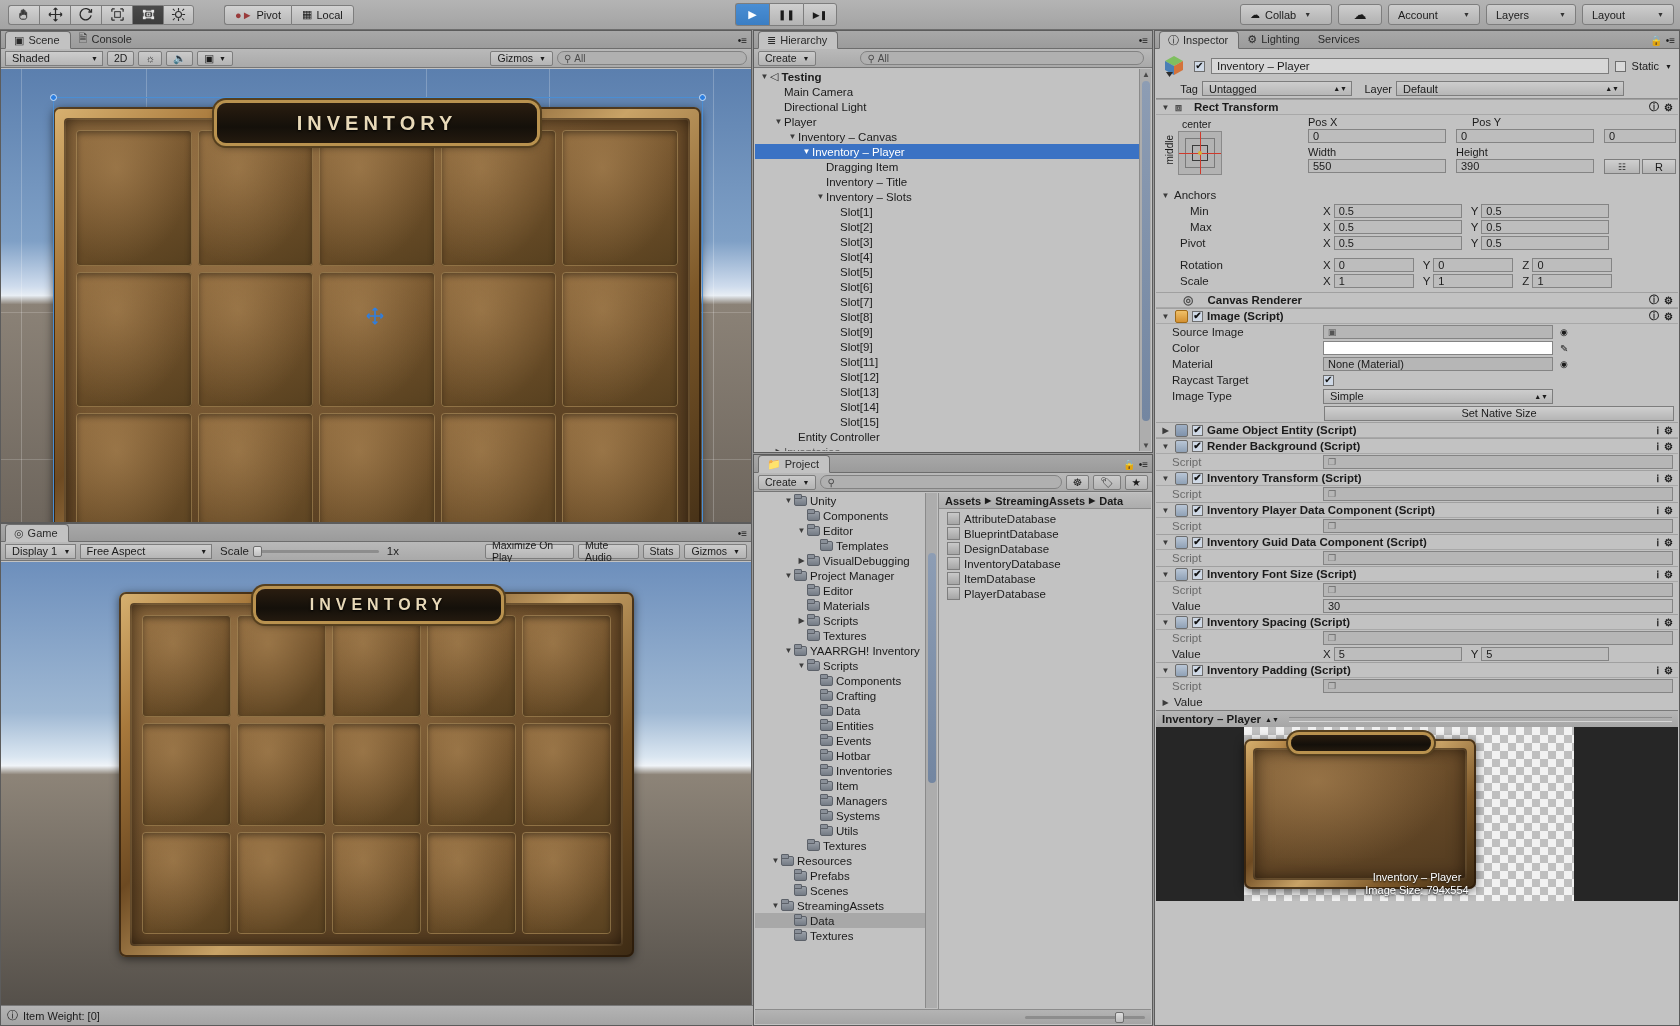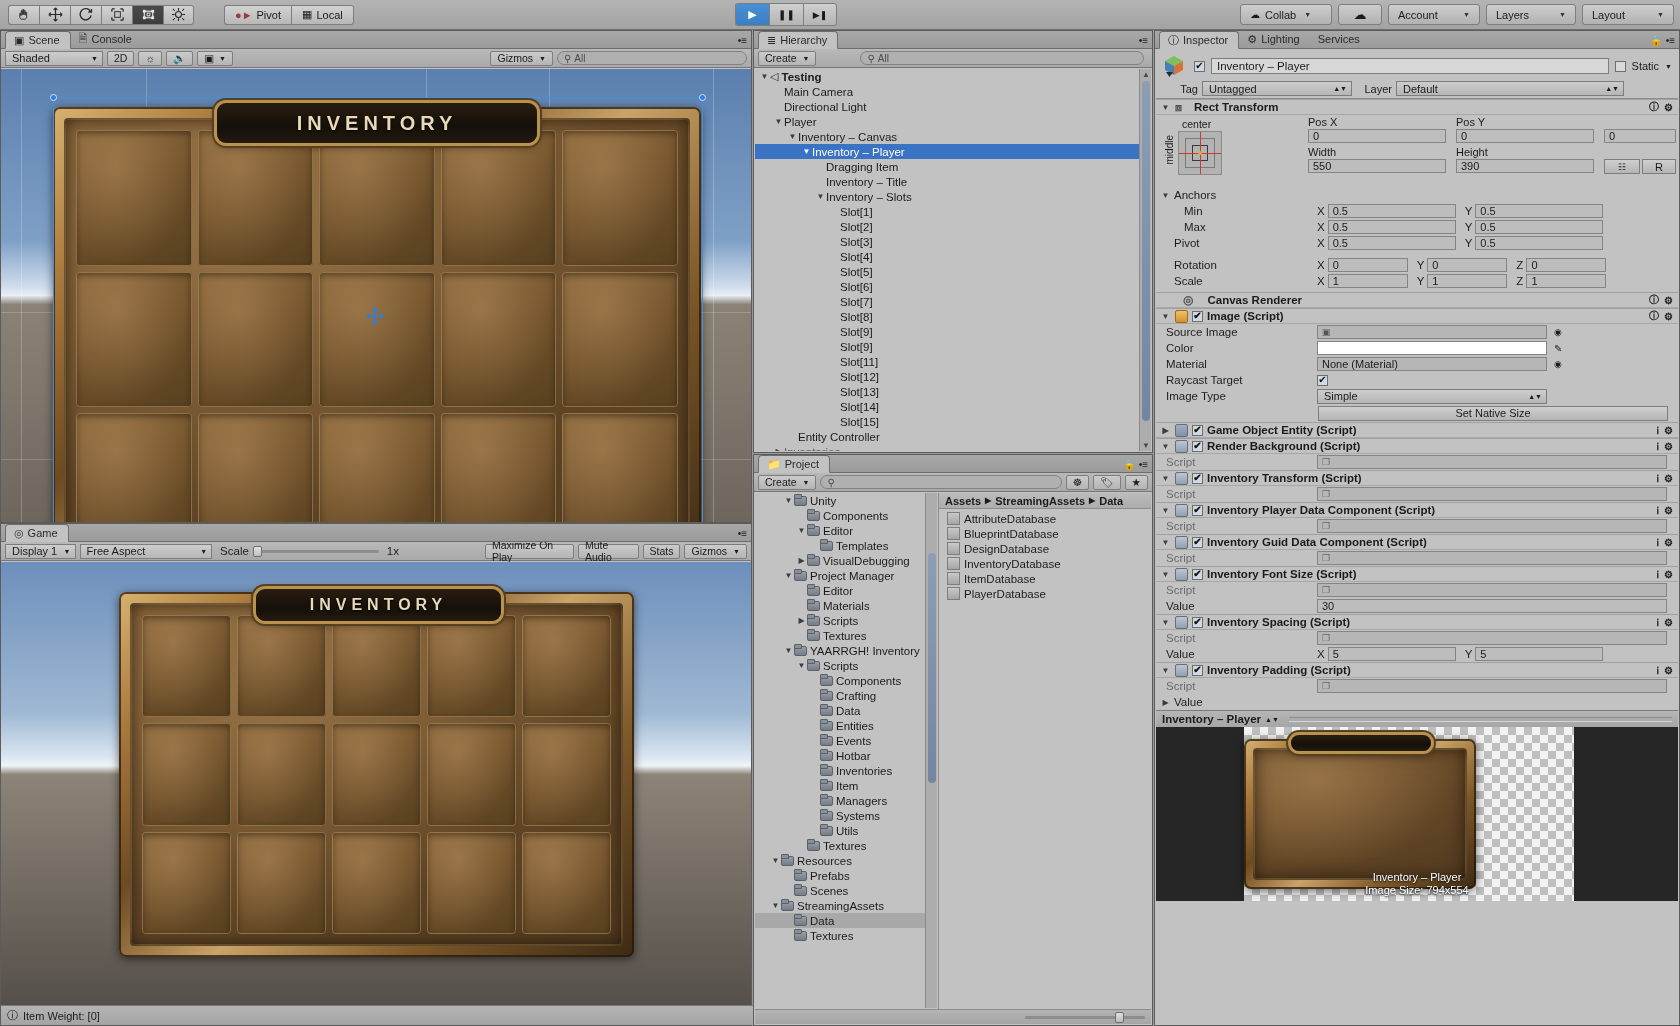--- a/index.html
+++ b/index.html
@@ -205,21 +205,21 @@
   .chk.on { background:#cfd9e6; }
 
   .comp-hdr { height:16px; display:flex; align-items:center; gap:4px; padding-left:4px;
               background:#c2c2c2; border-top:1px solid #a0a0a0; border-bottom:1px solid #a8a8a8;
               font-weight:bold; font-size:11.5px; }
   .comp-ico { width:13px; height:13px; flex:none; border:1px solid #6d6d6d; border-radius:2px;
               background:linear-gradient(#9fb0c5,#7f92ab); }
   .comp-ico.orange { background:linear-gradient(#f0c068,#d49132); border-color:#a06a18; }
   .comp-ico.script { background:linear-gradient(#b9c6d6,#8fa1b6); }
   .hdr-right { margin-left:auto; display:flex; gap:5px; padding-right:5px; align-items:center; }
-  .row { height:16px; display:flex; align-items:center; padding-left:10px; font-size:11.5px; gap:3px; }
+  .row { height:16px; display:flex; align-items:center; padding-left:16px; font-size:11.5px; gap:3px; }
   .lbl { color:#1e1e1e; }
   .lbl.dim { color:#6a6a6a; }
   .field { height:14px; background:#bdbdbd; border:1px solid #848484;
            display:flex; align-items:center; padding-left:4px; font-size:11px; }
   .field.white { background:#fff; }
   .objfield { height:14px; background:#b6b6b6; border:1px solid #848484;
               display:flex; align-items:center; padding-left:4px; font-size:11px; gap:4px; }
   .btn-native { height:15px; background:linear-gradient(#cfcfcf,#b5b5b5); border:1px solid #7d7d7d;
                 display:flex; align-items:center; justify-content:center; font-size:11px; cursor:pointer; }
   .anchorbox { width:44px; height:44px; border:1px solid #8a8a8a; background:#b3b3b3; position:relative; }
@@ -922,21 +922,21 @@
         <div style="position:absolute;left:8px;top:20px;font-size:10px;writing-mode:vertical-rl;transform:rotate(180deg);">middle</div>
         <div class="anchorbox" style="position:absolute;left:22px;top:16px;">
           <div style="position:absolute;left:6px;top:6px;right:6px;bottom:6px;border:1px solid #7a7a7a;"></div>
           <div style="position:absolute;left:13px;top:13px;width:16px;height:16px;border:1px solid #3a3a3a;"></div>
           <div style="position:absolute;left:0;right:0;top:21px;height:1px;background:#d0392b;"></div>
           <div style="position:absolute;top:0;bottom:0;left:21px;width:1px;background:#d0392b;"></div>
           <div style="position:absolute;left:19px;top:19px;width:4px;height:4px;border-radius:50%;background:#d6b233;"></div>
         </div>
 
         <div style="position:absolute;left:152px;top:1px;font-size:11px;">Pos X</div>
-        <div style="position:absolute;left:300px;top:1px;font-size:11px;">Pos Y</div>
+        <div style="position:absolute;left:316px;top:1px;font-size:11px;">Pos Y</div>
         <div style="position:absolute;left:448px;top:18px;font-size:11px;">Pos Z</div>
         <div class="field" style="position:absolute;left:152px;top:14px;width:138px;">
           <span>0</span>
           </div>
         <div class="field" style="position:absolute;left:300px;top:14px;width:138px;">
           <span>0</span>
           </div>
         <div class="field" style="position:absolute;left:448px;top:14px;width:72px;">
           <span>0</span>
           </div>

